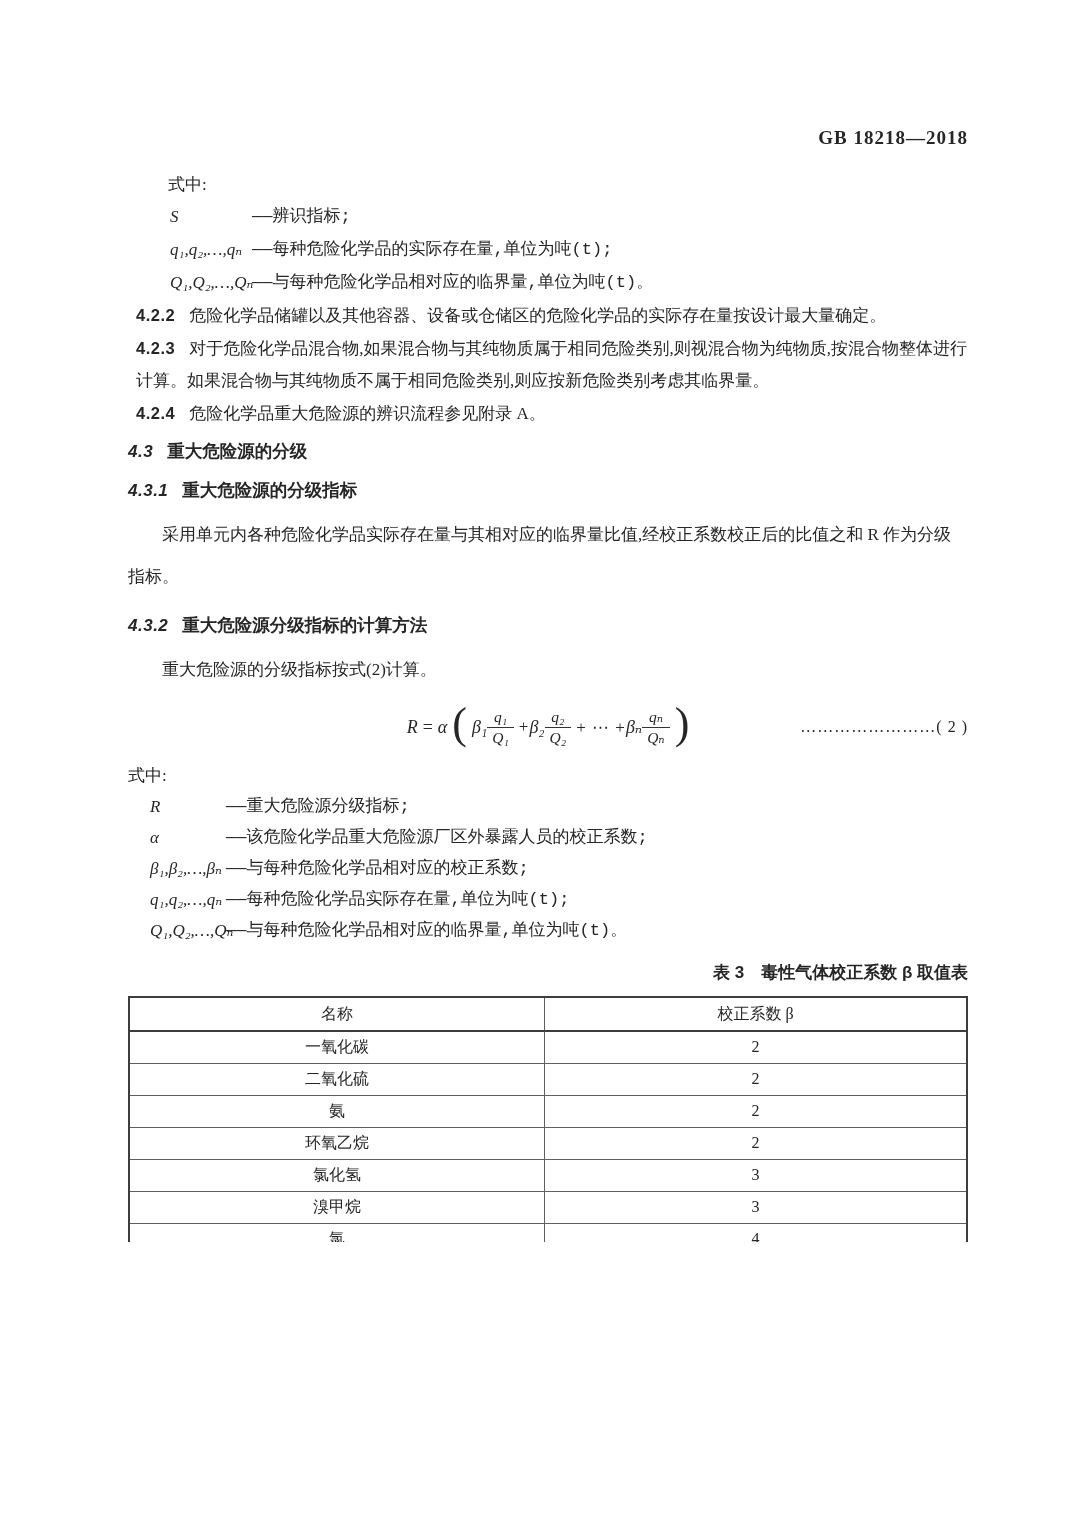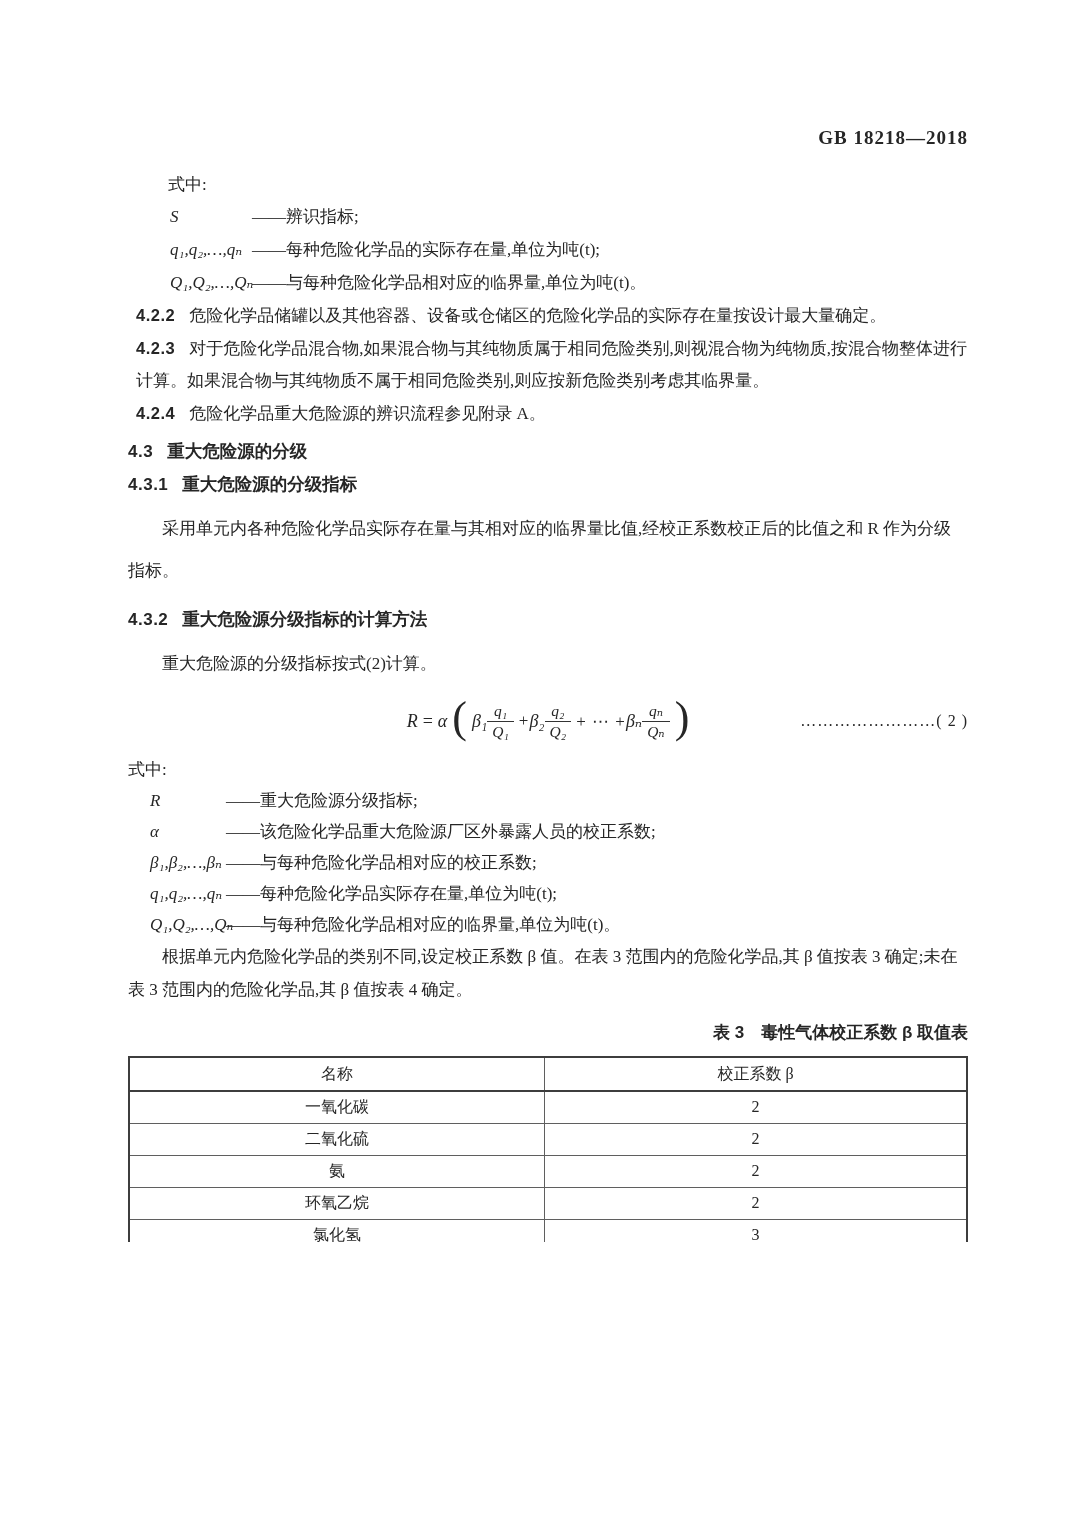--- a/index.html
+++ b/index.html
@@ -22,34 +22,34 @@
     letter-spacing:1px;
     line-height:24px;
   }
   .where-intro { margin-top:20px; margin-left:40px; line-height:30px; }
   .def-list .def-row { display:flex; }
   .def-list-1 .def-row { margin-left:42px; line-height:33px; }
   .def-list-1 .term { width:82px; flex:none; }
   .def-list-2 .def-row { margin-left:22px; line-height:31px; }
   .def-list-2 .term { width:76px; flex:none; }
   .term { font-style:italic; font-family:"Liberation Serif","DejaVu Serif",serif; }
-  .desc { flex:1; }
+  .desc { flex:1;font-family:Liberation Mono, monospace; }
   .clause { line-height:32px;margin-left:8px; }
   .clause-no {
     font-family:"Liberation Sans","DejaVu Sans",sans-serif;
     font-weight:700; font-size:16.5px;
     margin-right:14px; letter-spacing:.5px;
   }
   .sec-heading {
     font-family:"Liberation Sans","DejaVu Sans",sans-serif;
     font-weight:700; font-size:17.5px; line-height:30px;
   }
-  .sec-heading .clause-no { font-size:17px; }
+  .sec-heading .clause-no { font-size:17px;font-style:italic; }
   #h43 { margin-top:6px; }
-  #h431 { margin-top:2px; }
+  #h431 { margin-top:8px; }
   #h432 { margin-top:12px; }
   .body-para { text-indent:2em; line-height:42px; margin-top:8px; }
   .eq-line {
     position:relative; margin-top:6px; height:60px;
     display:flex; align-items:center; justify-content:center;
   }
   .eq-body { display:inline-flex; align-items:center; gap:5px; font-size:18px; }
   .eq-var { font-style:italic; }
   .paren { font-size:44px; font-weight:300; line-height:1; transform:translateY(-3px); }
   .eq-term { display:inline-flex; align-items:center; }
@@ -198,21 +198,20 @@
     <div class="def-row">
       <span class="term">q₁,q₂,…,qₙ</span>
       <span class="desc">——每种危险化学品实际存在量,单位为吨(t);</span>
     </div>
     <div class="def-row">
       <span class="term">Q₁,Q₂,…,Qₙ</span>
       <span class="desc">——与每种危险化学品相对应的临界量,单位为吨(t)。</span>
     </div>
   </div>
 
-  <p class="para-beta">根据单元内危险化学品的类别不同,设定校正系数 β 值。在表 3 范围内的危险化学品,其 β 值按表 3 确定;未在表 3 范围内的危险化学品,其 β 值按表 4 确定。</p>
 
   <p class="table-title">表 3　毒性气体校正系数 β 取值表</p>
 
   <table class="t3">
     <colgroup>
         <col class="c1">
         <col>
       </colgroup>
     <thead>
       <tr>

